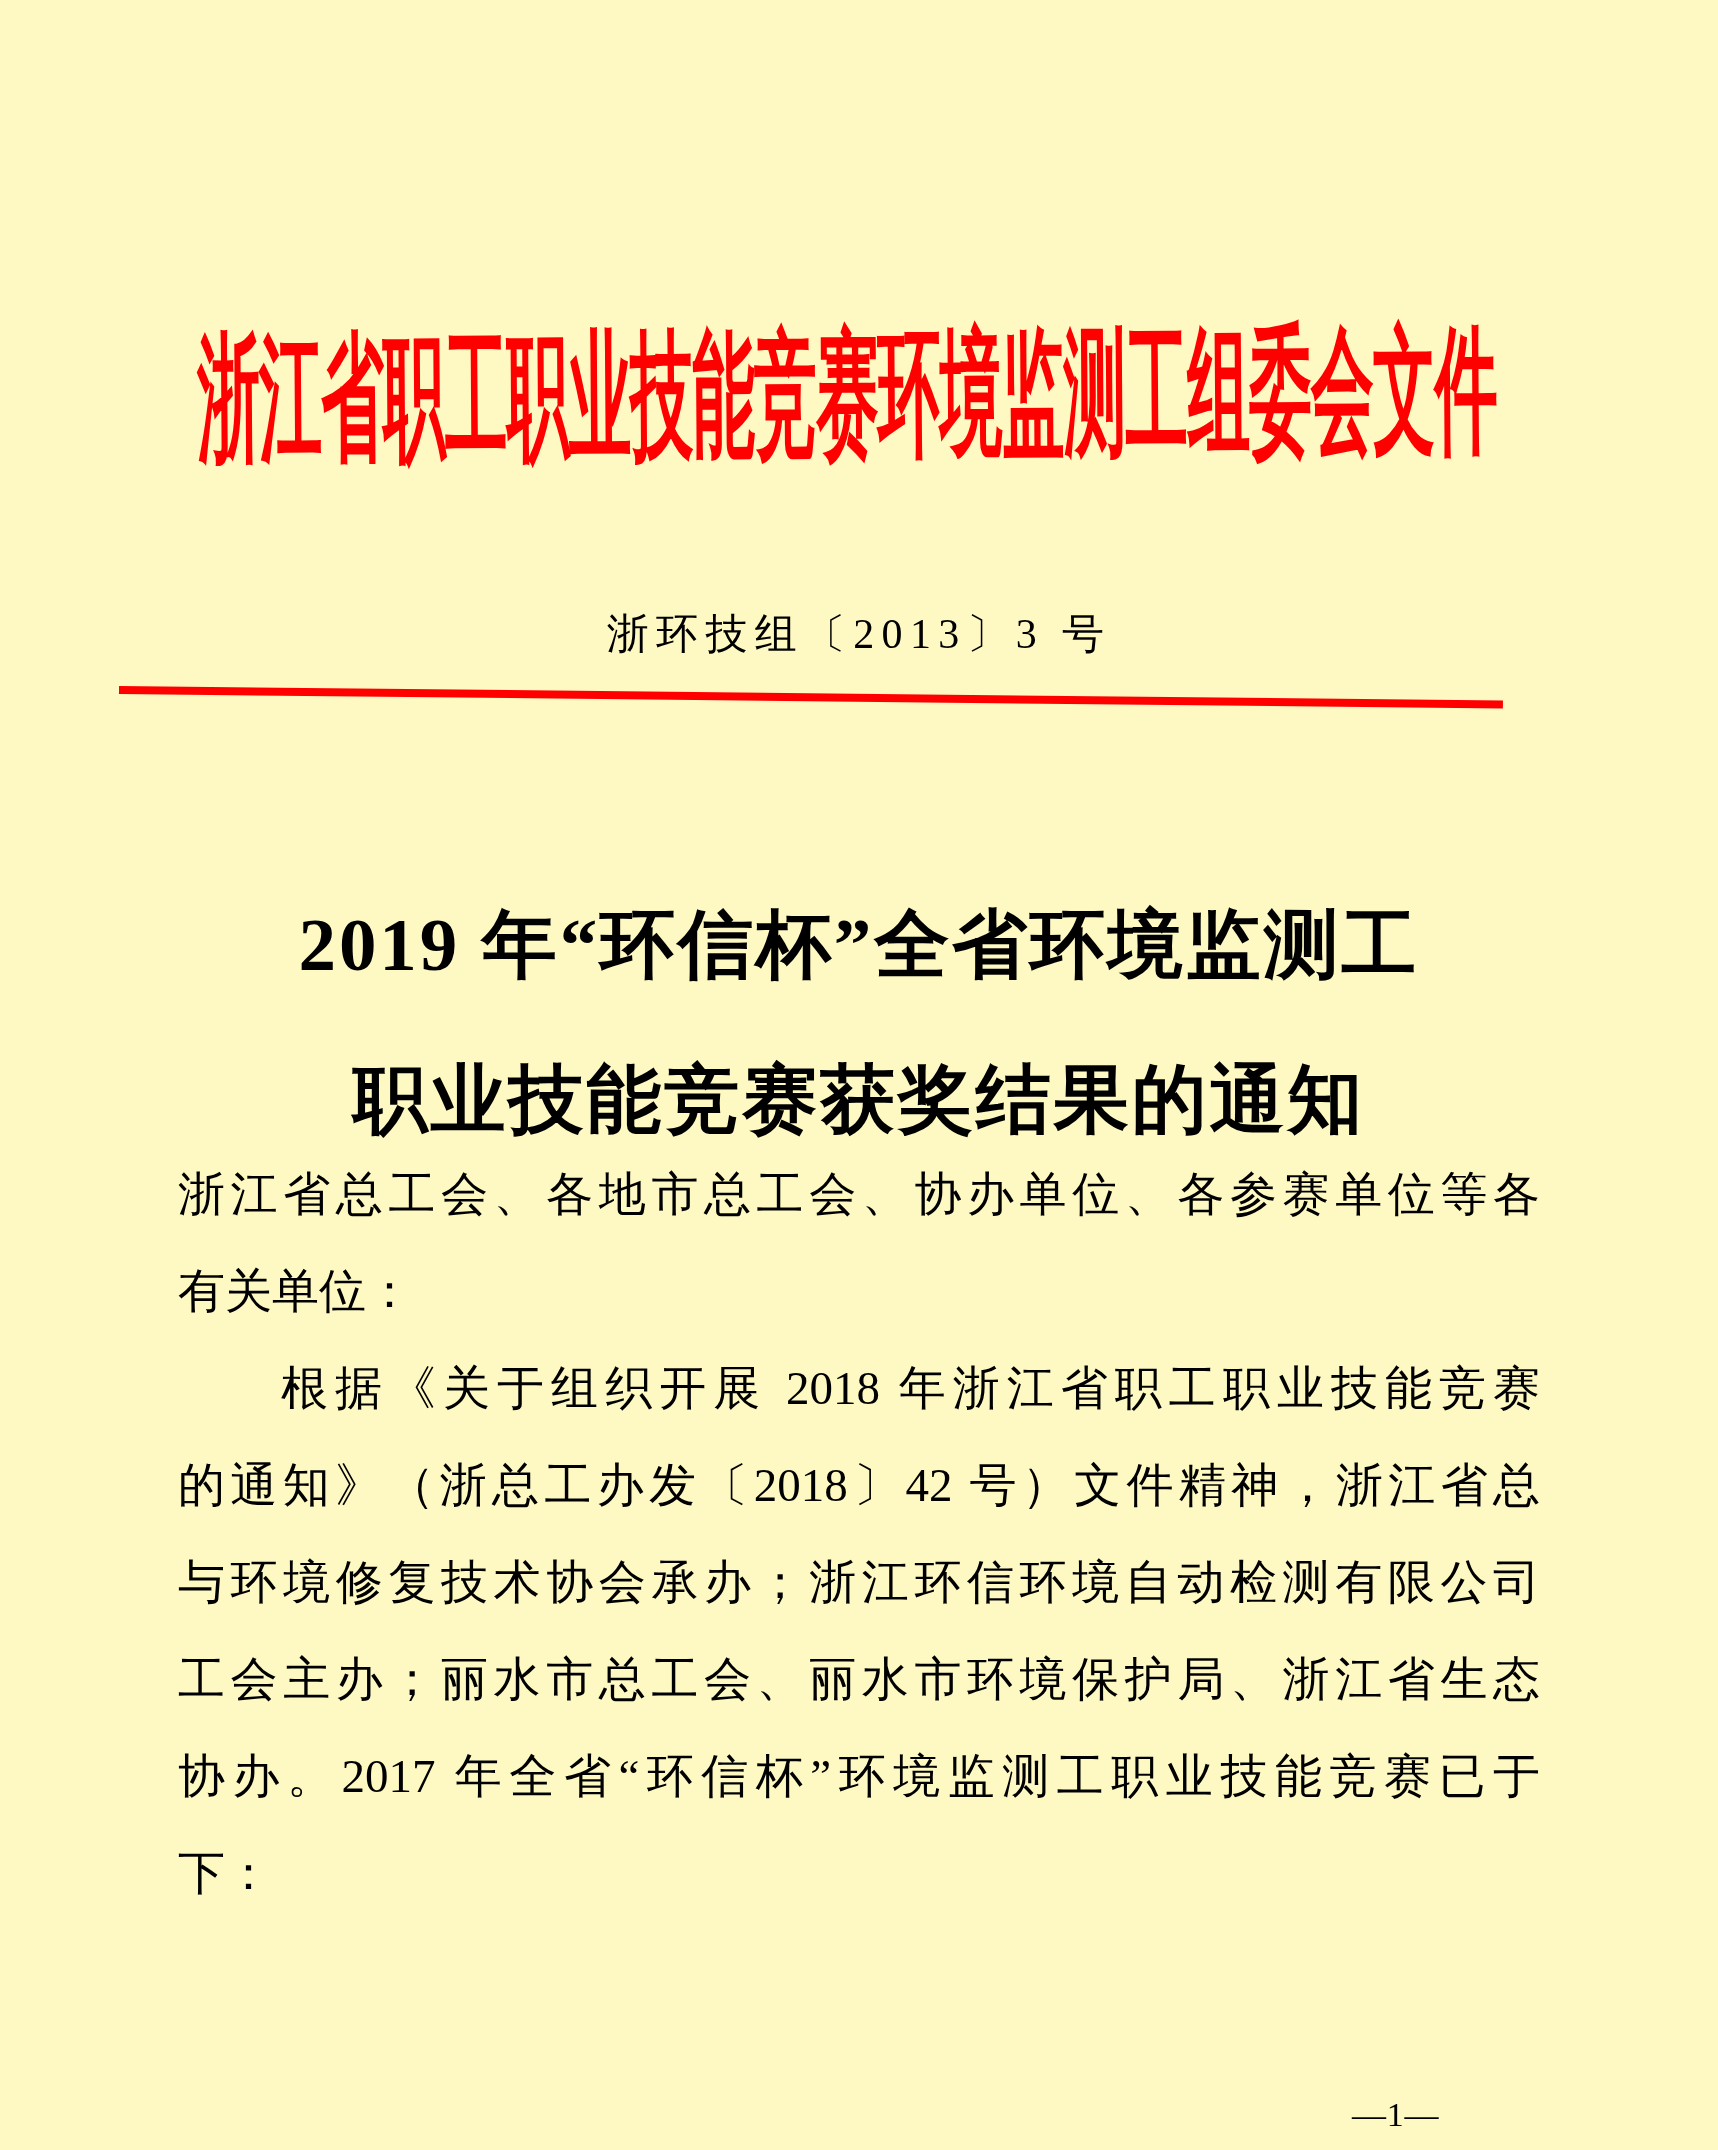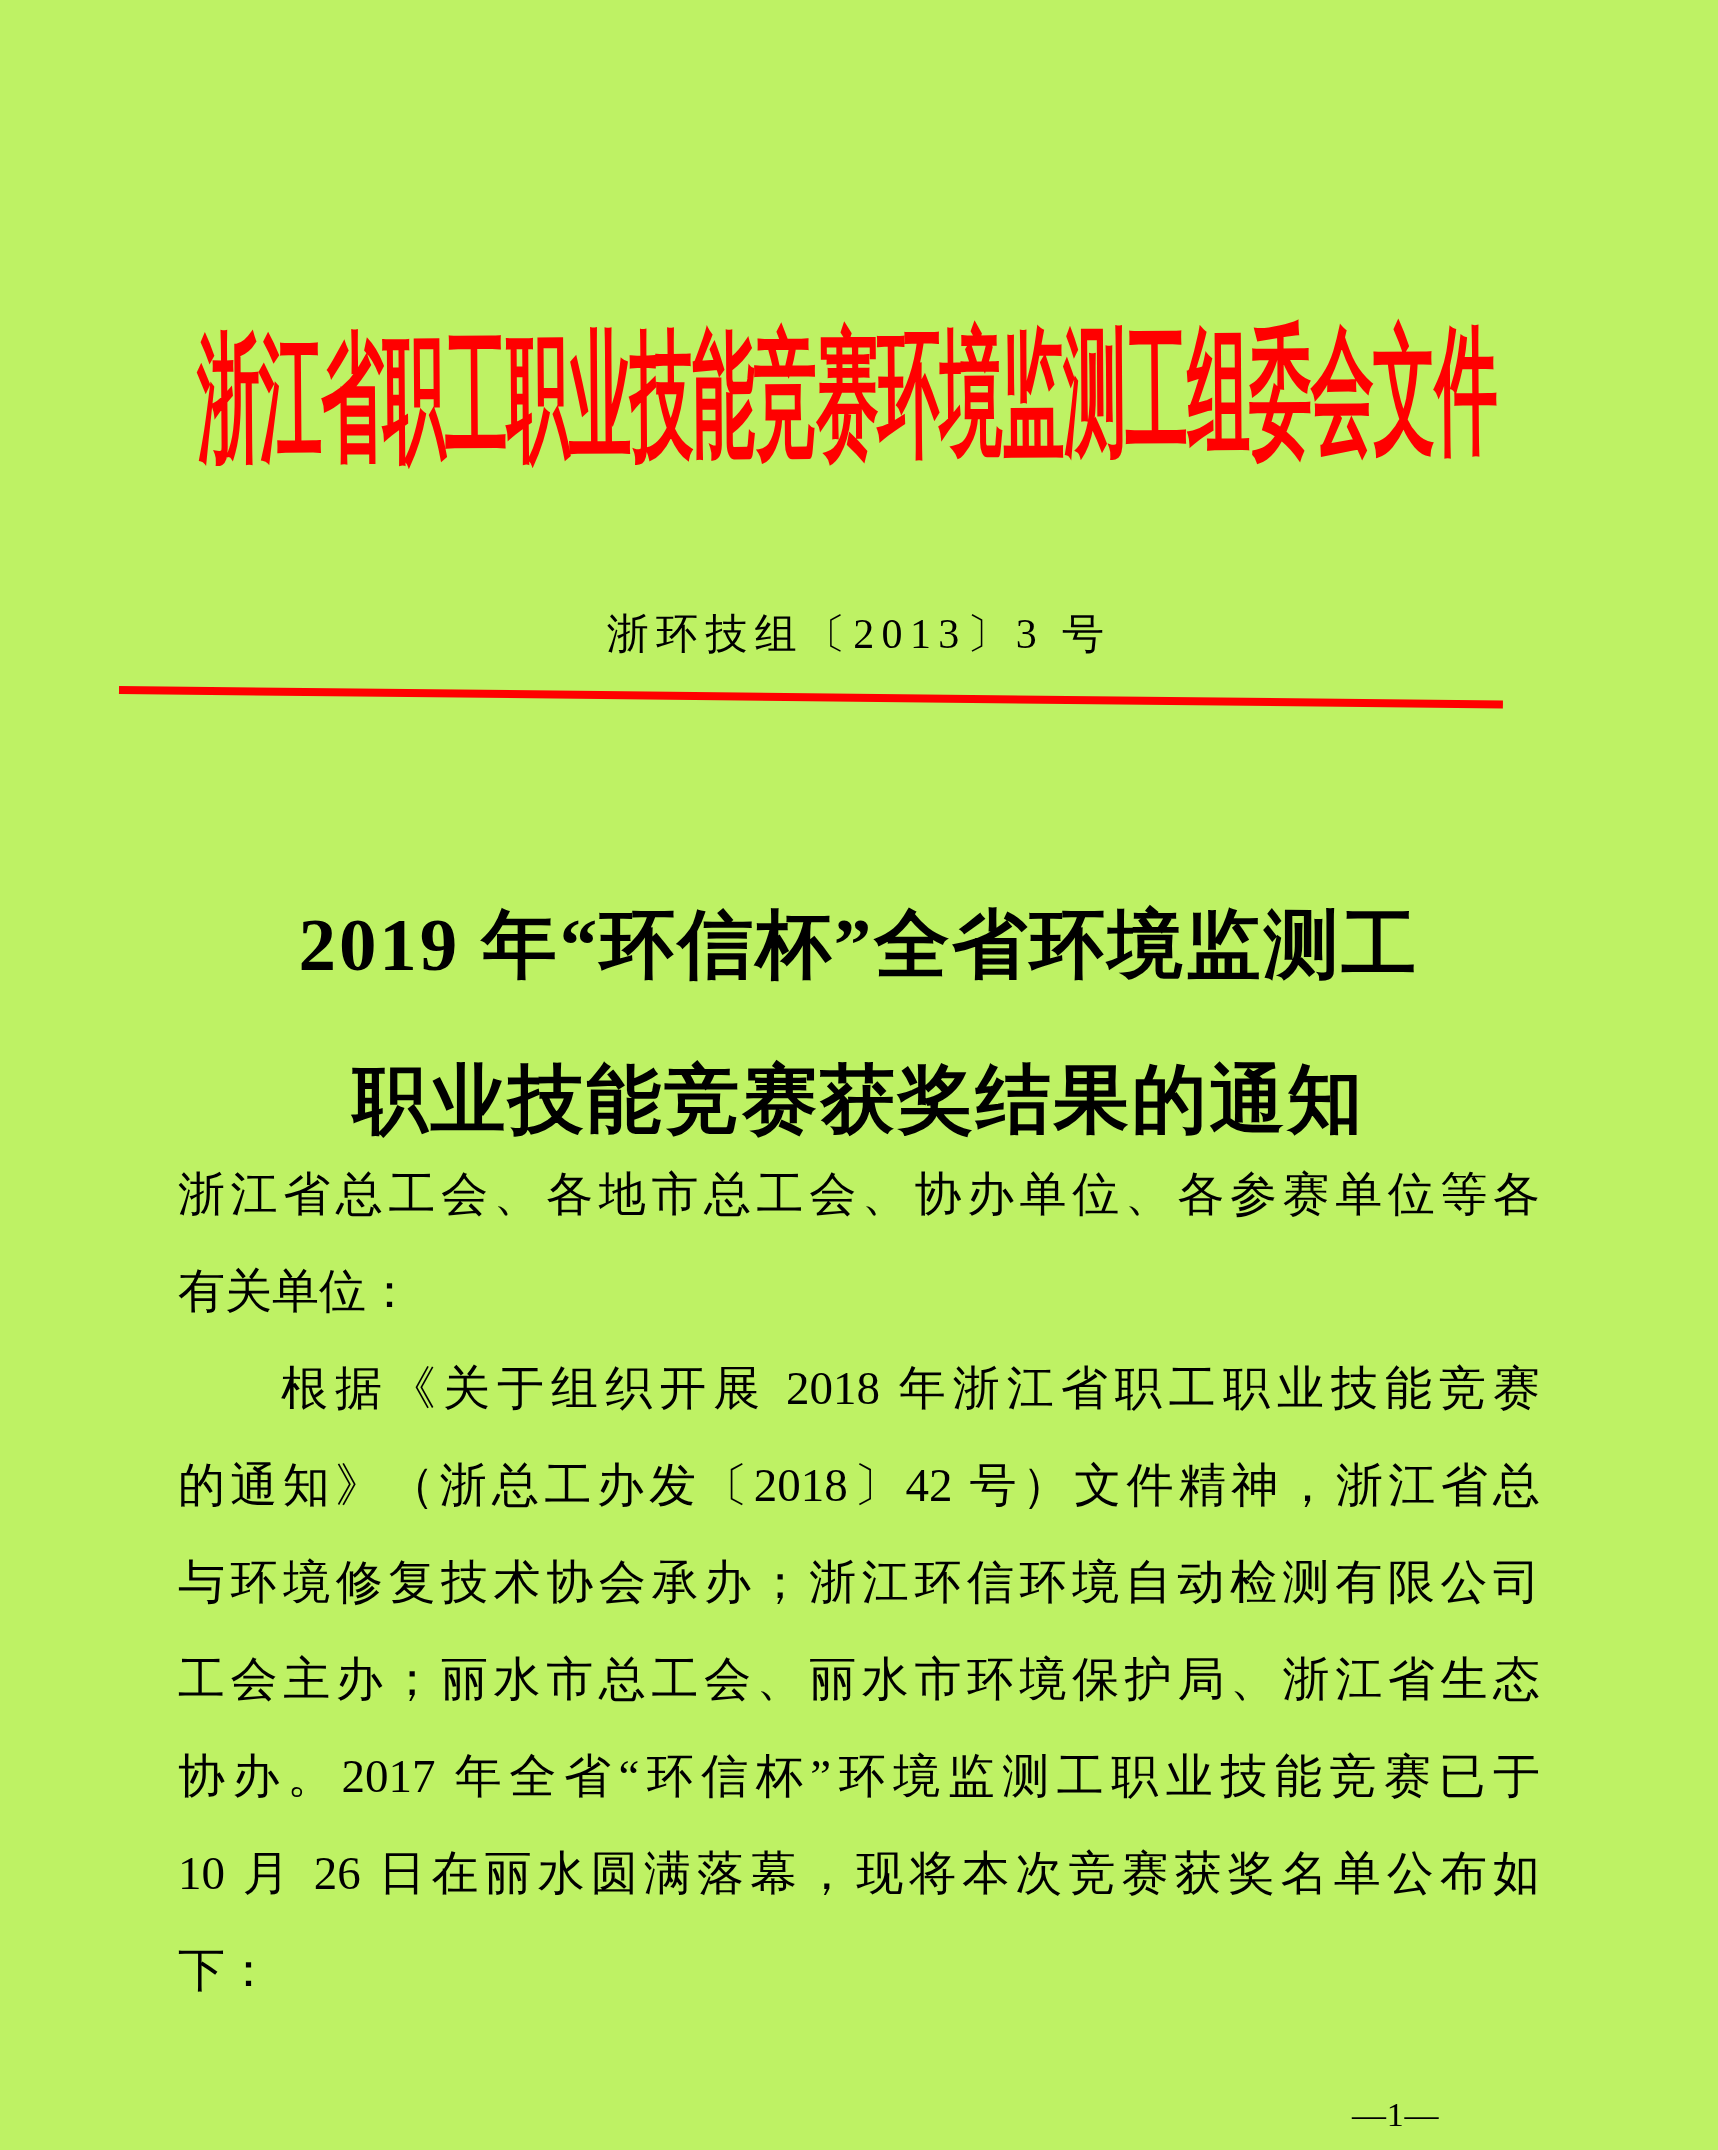--- a/index.html
+++ b/index.html
@@ -4,21 +4,21 @@
 <style>
   html, body {
     margin: 0;
     padding: 0;
     background: #ffffff;
   }
   .page {
     position: relative;
     width: 1718px;
     height: 2151px;
-    background: #bef264;
+    background: #fef9c3;
     overflow: hidden;
     font-family: "Liberation Serif", "DejaVu Serif", serif;
     color: #000000;
   }
 
   
   .org-header {
     position: absolute;
     top: 320px;
     left: 49.3%;
@@ -125,20 +125,19 @@
   </div>
 
   <div class="body-text">
     <div class="bline just">浙江省总工会、各地市总工会、协办单位、各参赛单位等各</div>
     <div class="bline plain">有关单位：</div>
     <div class="bline just indent">根据《关于组织开展 2018 年浙江省职工职业技能竞赛</div>
     <div class="bline just">的通知》（浙总工办发〔2018〕42 号）文件精神，浙江省总</div>
     <div class="bline just">与环境修复技术协会承办；浙江环信环境自动检测有限公司</div>
     <div class="bline just">工会主办；丽水市总工会、丽水市环境保护局、浙江省生态</div>
     <div class="bline just">协办。2017 年全省“环信杯”环境监测工职业技能竞赛已于</div>
-    <div class="bline just">10 月 26 日在丽水圆满落幕，现将本次竞赛获奖名单公布如</div>
     <div class="bline plain">下：</div>
   </div>
 
   <div class="page-number">—1—</div>
 
 </div>
 
 
 </body></html>

